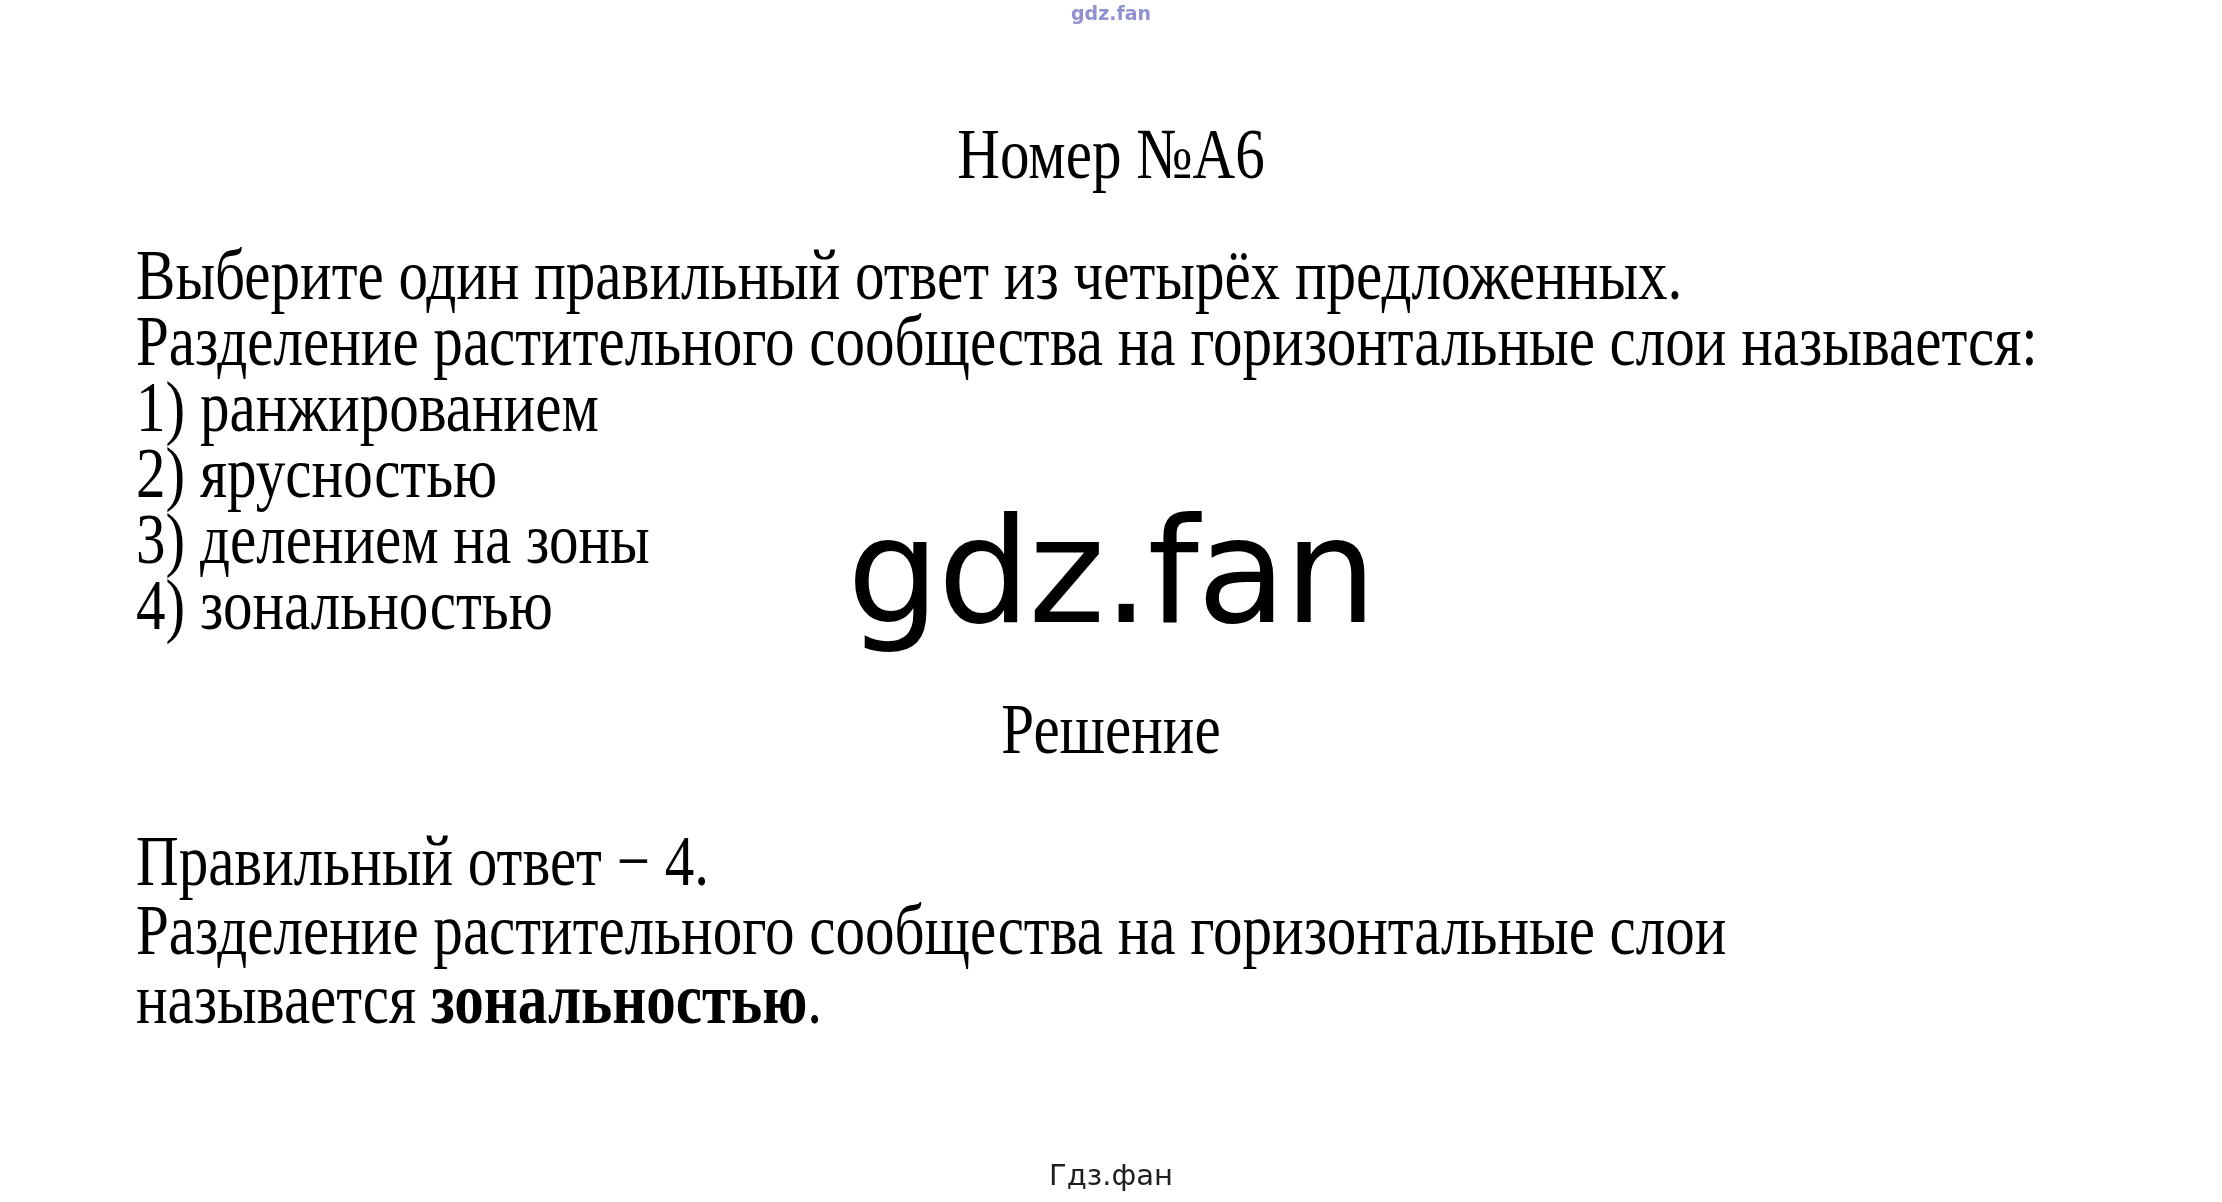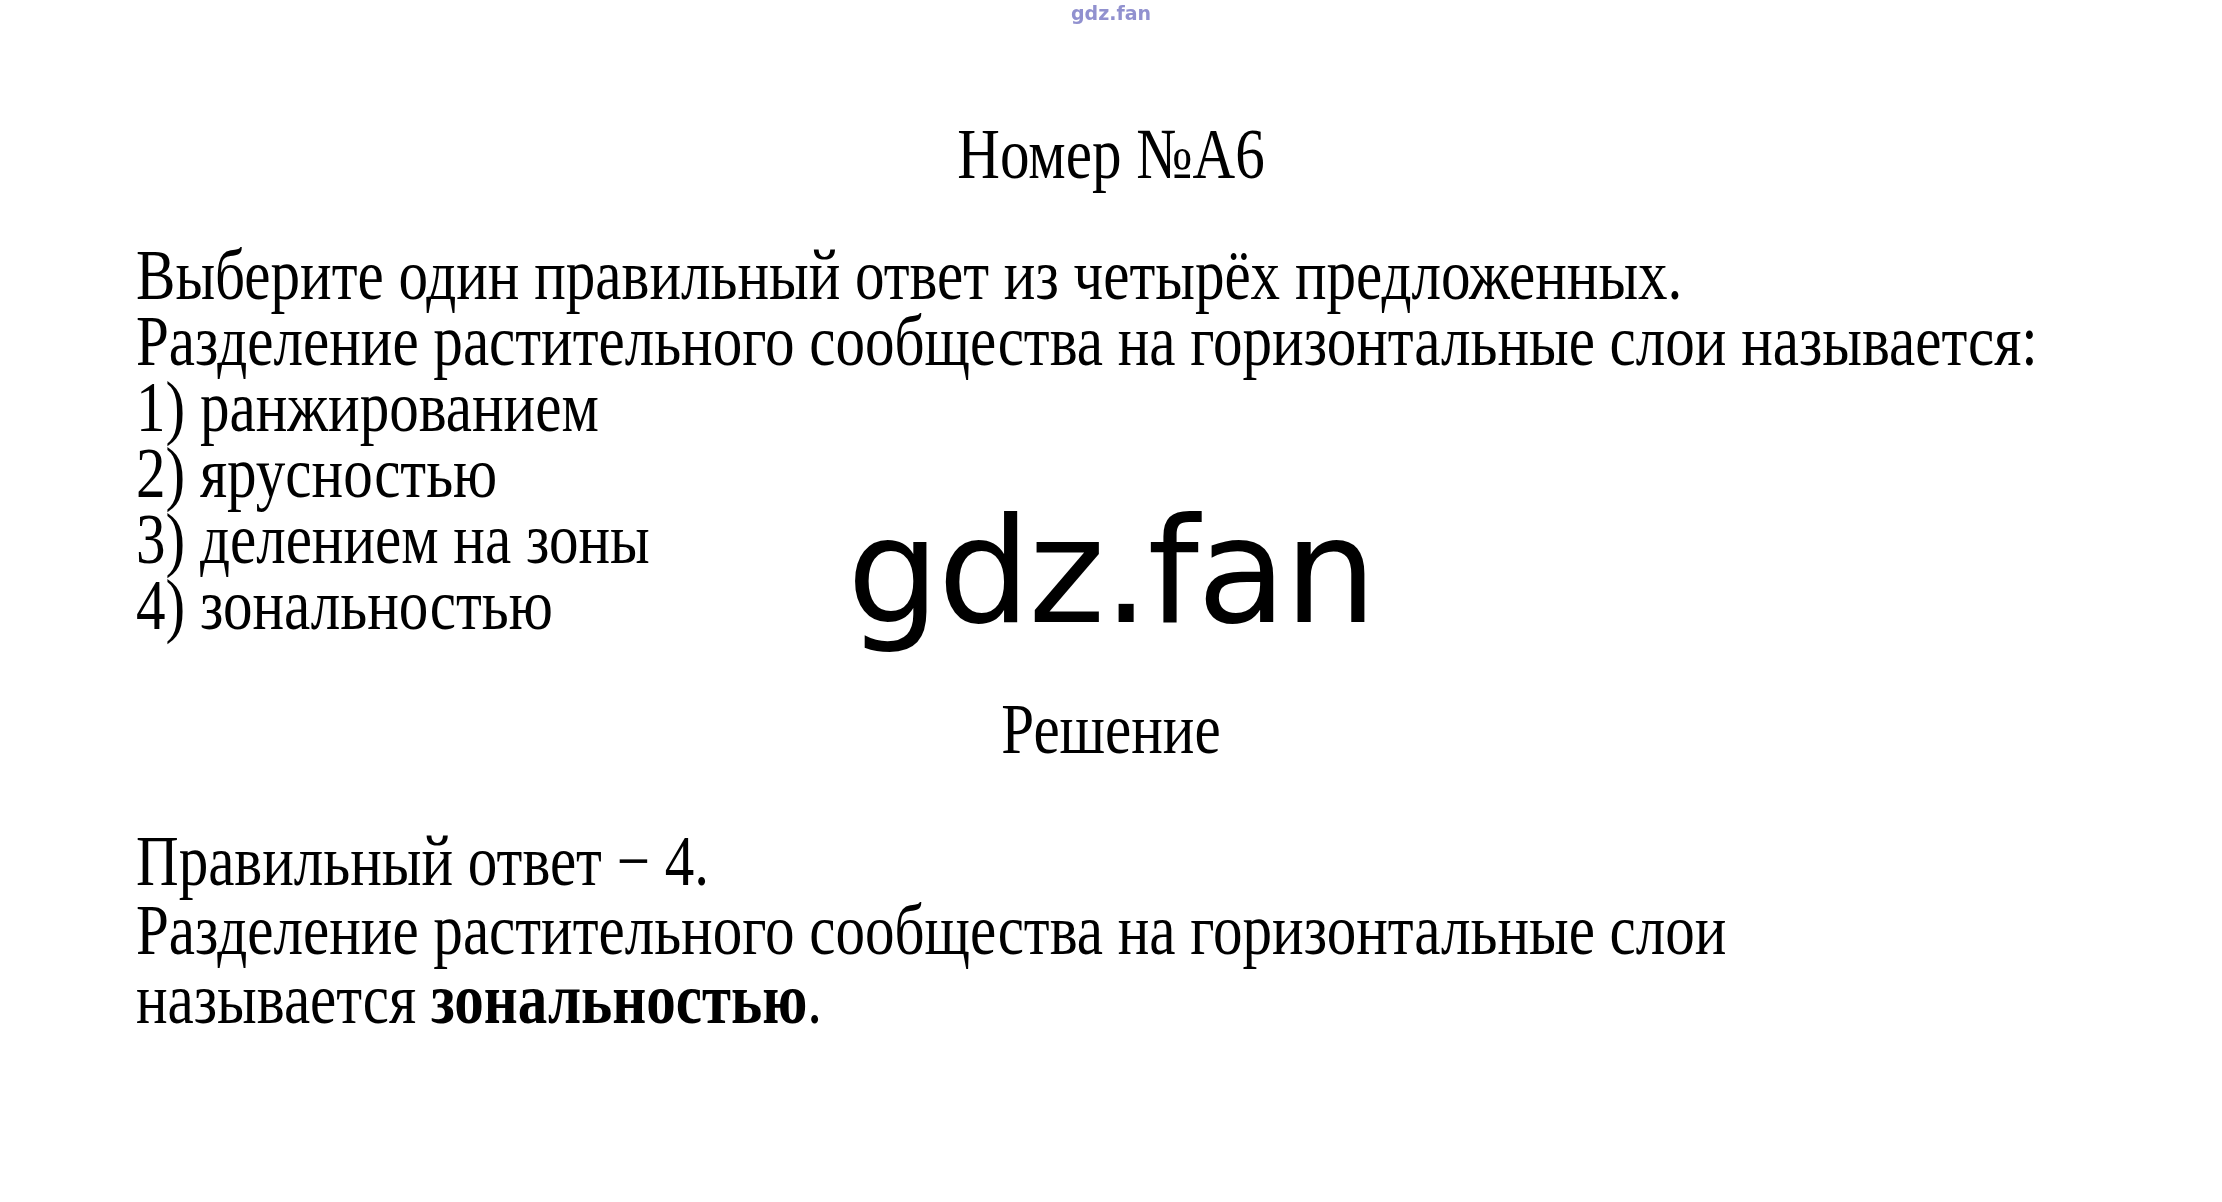--- a/index.html
+++ b/index.html
@@ -100,14 +100,15 @@
   <div class="wm-big">gdz.fan</div>
 
   <div id="solution-heading" class="heading">Решение</div>
 
   <div id="solution-block" class="text-block">
     <div class="line">Правильный ответ − 4.</div>
     <div class="line">Разделение растительного сообщества на горизонтальные слои</div>
     <div class="line"><span>называется </span><span class="bold">зональностью</span><span>.</span></div>
   </div>
 
+  <div class="footer">Гдз.фан</div>
 
 </div>
 
 </body></html>

